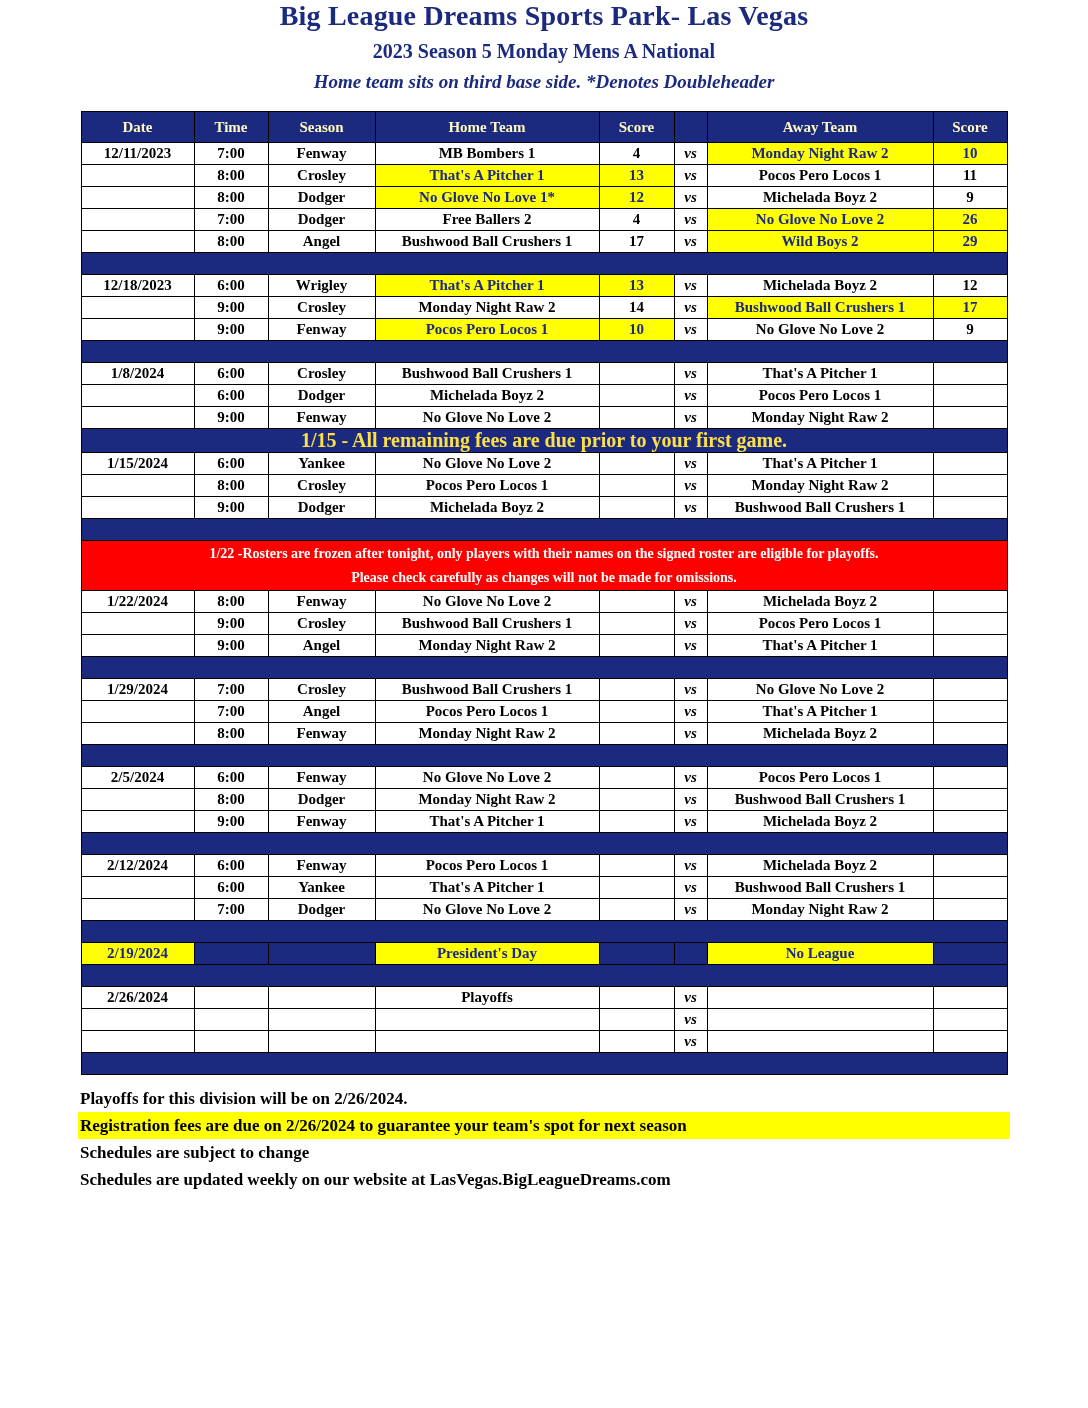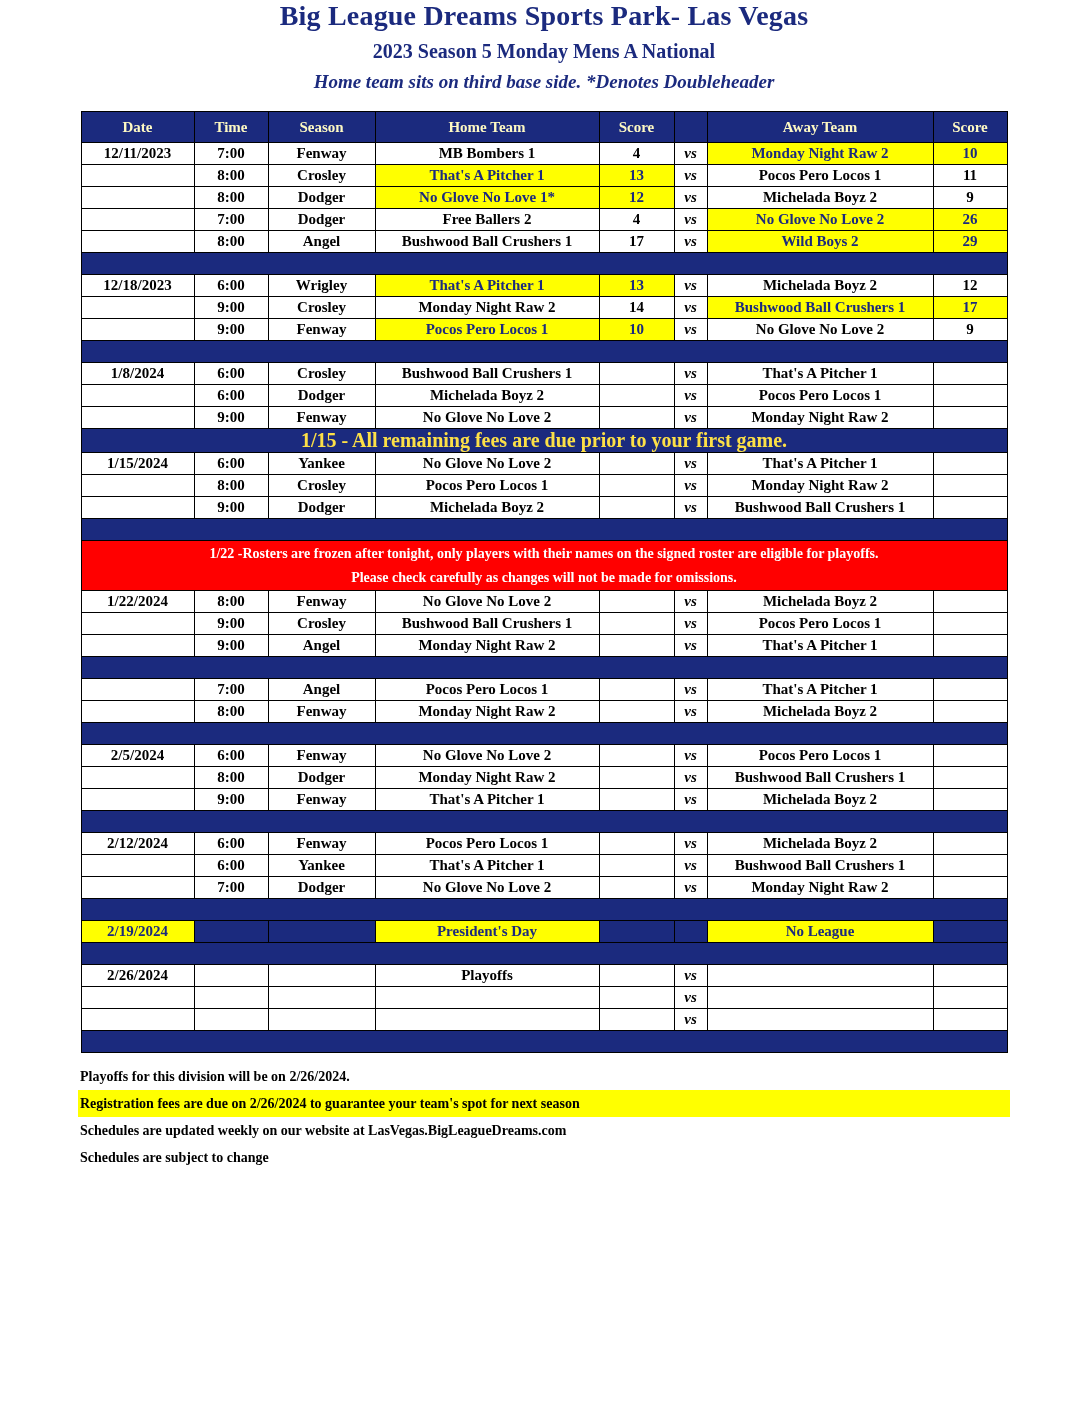--- a/index.html
+++ b/index.html
@@ -70,21 +70,21 @@
     font-size: 14px;
     height: 50px;
   }
   tr.notice-red td div { line-height: 24px; }
 
   .footer {
     width: 932px;
     margin: 10px auto 0 auto;
   }
   .fline {
-    font-size: 14px;
+    font-size: 17px;
     line-height: 27px;
     padding-left: 2px;
   }
   .fline.yellow { background: var(--yellow, #ffff00); }
 </style>
 </head>
 <body>
 
 <div class="page">
   <h1 class="title">Big League Dreams Sports Park- Las Vegas</h1>
@@ -302,20 +302,30 @@
           <td class="">Monday Night Raw 2</td>
           <td class=""></td>
           <td class="vs">vs</td>
           <td class="">That's A Pitcher 1</td>
           <td class=""></td>
         </tr>
         <tr class="sep">
           <td colspan="8"></td>
         </tr>
         <tr>
+          <td class="">1/29/2024</td>
+          <td class="">7:00</td>
+          <td class="">Crosley</td>
+          <td class="">Bushwood Ball Crushers 1</td>
+          <td class=""></td>
+          <td class="vs">vs</td>
+          <td class="">No Glove No Love 2</td>
+          <td class=""></td>
+        </tr>
+        <tr>
           <td class=""></td>
           <td class="">7:00</td>
           <td class="">Angel</td>
           <td class="">Pocos Pero Locos 1</td>
           <td class=""></td>
           <td class="vs">vs</td>
           <td class="">That's A Pitcher 1</td>
           <td class=""></td>
         </tr>
         <tr>
@@ -442,16 +452,16 @@
         </tr>
         <tr class="sep">
           <td colspan="8"></td>
         </tr>
       </tbody>
   </table>
 
   <div class="footer">
     <div class="fline">Playoffs for this division will be on 2/26/2024.</div>
     <div class="fline yellow">Registration fees are due on 2/26/2024 to guarantee your team's spot for next season</div>
+    <div class="fline">Schedules are subject to change</div>
     <div class="fline">Schedules are updated weekly on our website at LasVegas.BigLeagueDreams.com</div>
-    <div class="fline">Schedules are subject to change</div>
   </div>
 </div>
 
 </body></html>

